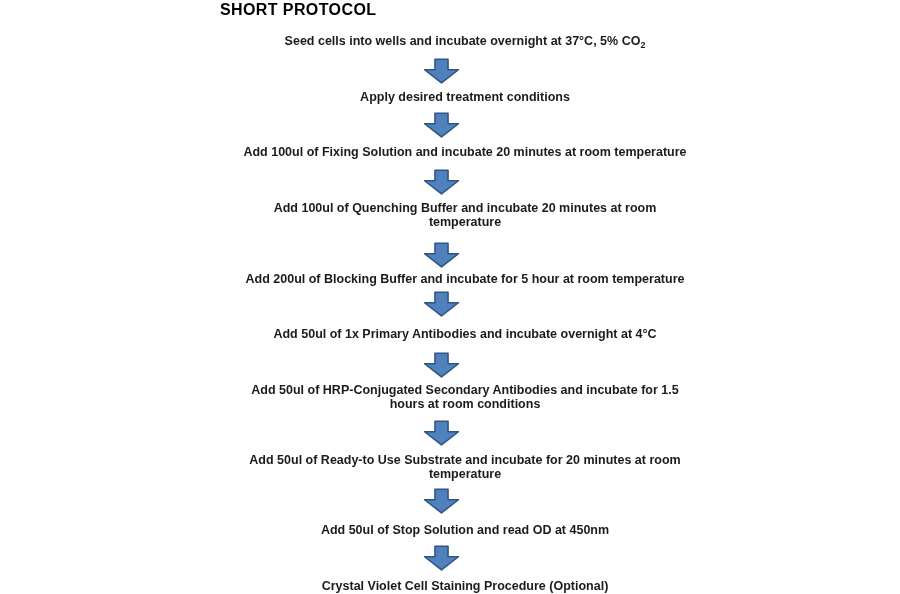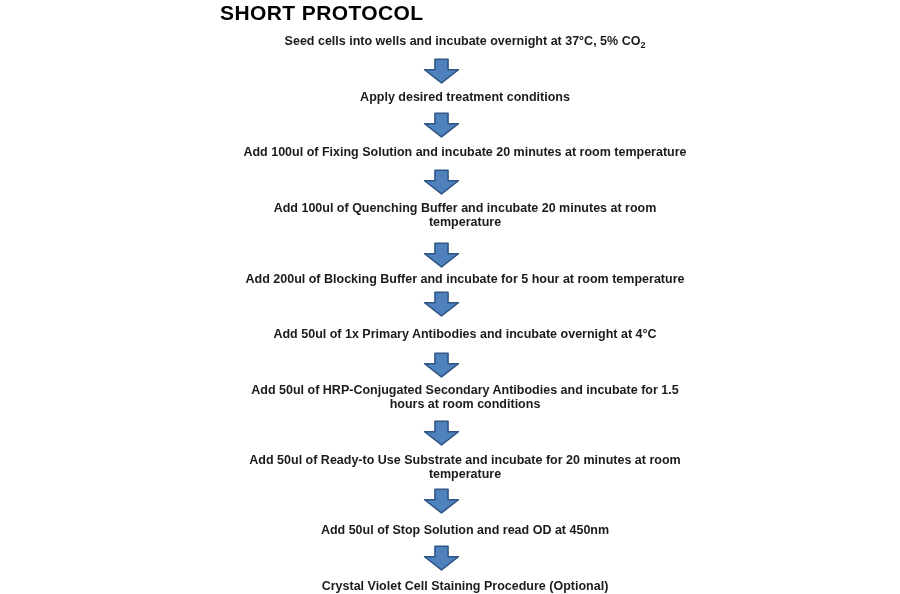--- a/index.html
+++ b/index.html
@@ -12,21 +12,21 @@
     width: 900px;
     height: 594px;
     background: #ffffff;
     overflow: hidden;
     font-family: "Liberation Sans", "DejaVu Sans", sans-serif;
   }
   .title {
     position: absolute;
     left: 220px;
     top: 1px;
-    font-size: 21px;
+    font-size: 16px;
     font-weight: bold;
     color: #000000;
     letter-spacing: 0.4px;
     white-space: nowrap;
   }
   .step {
     position: absolute;
     left: 0;
     width: 882px;
     text-align: center;

